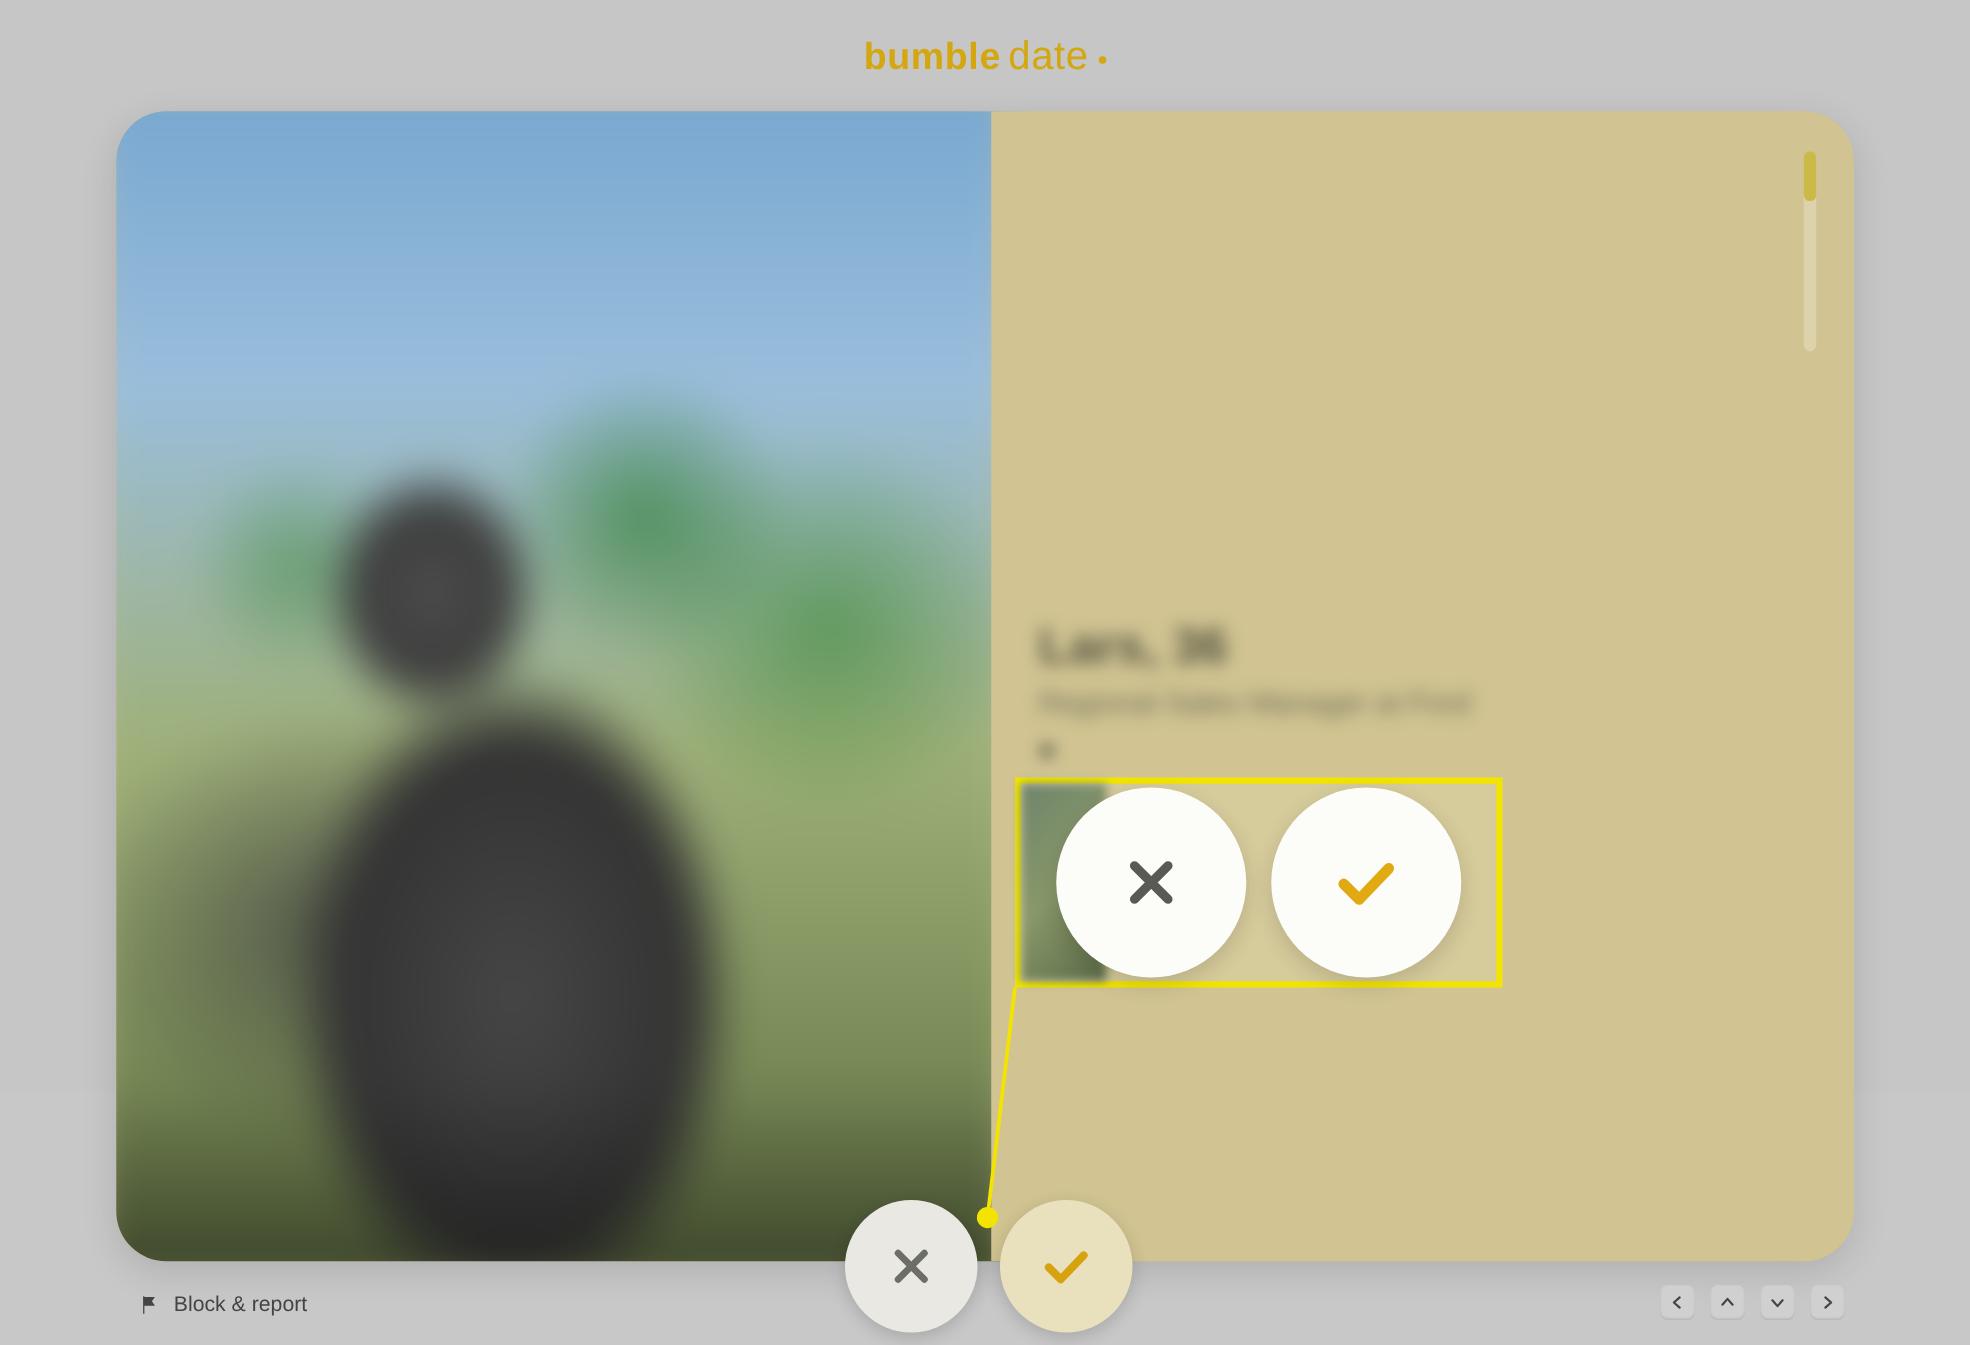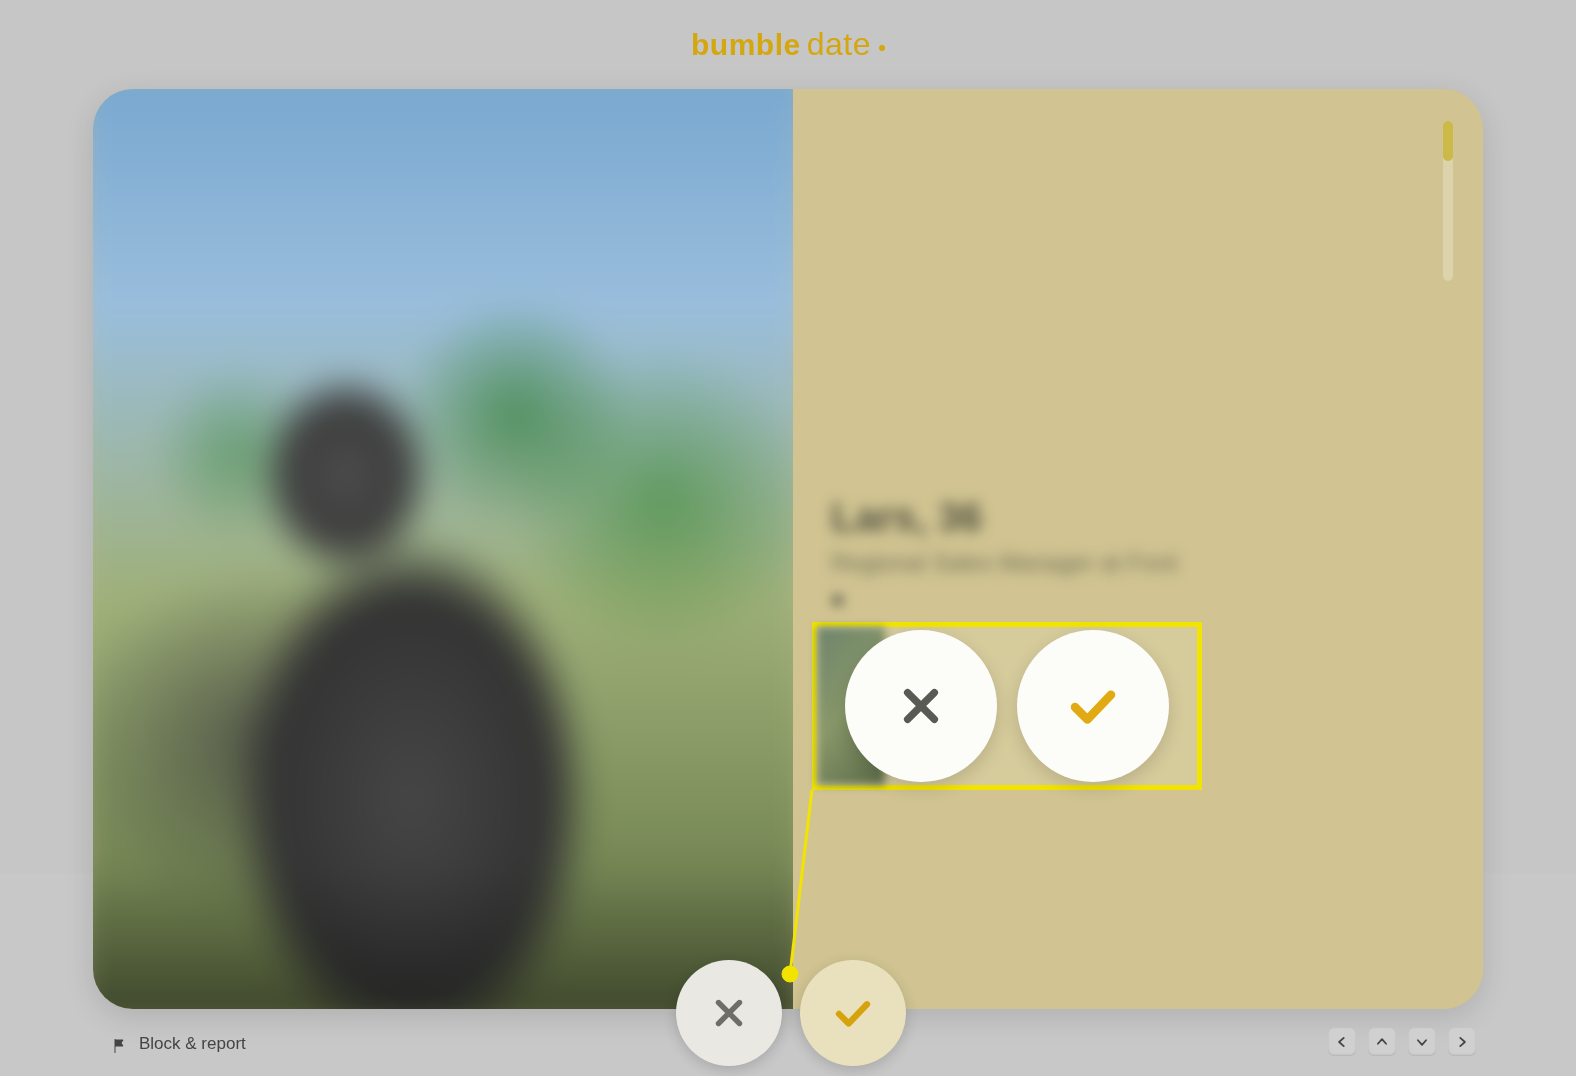--- a/index.html
+++ b/index.html
@@ -164,21 +164,21 @@
   
   .footer {
     position: absolute;
     left: 0; right: 0;
     top: 1026px;
     height: 40px;
   }
   .block-report {
     position: absolute;
     left: 113px; top: 8px;
-    display: flex; align-items: flex-end; gap: 12px;
+    display: flex; align-items: center; gap: 12px;
     color: #444;
     font-size: 17px;
     cursor: pointer;
   }
   .block-report svg { display: block; }
   .hint-keys {
     position: absolute;
     right: 100px; top: 2px;
     display: flex; gap: 12px;
   }

